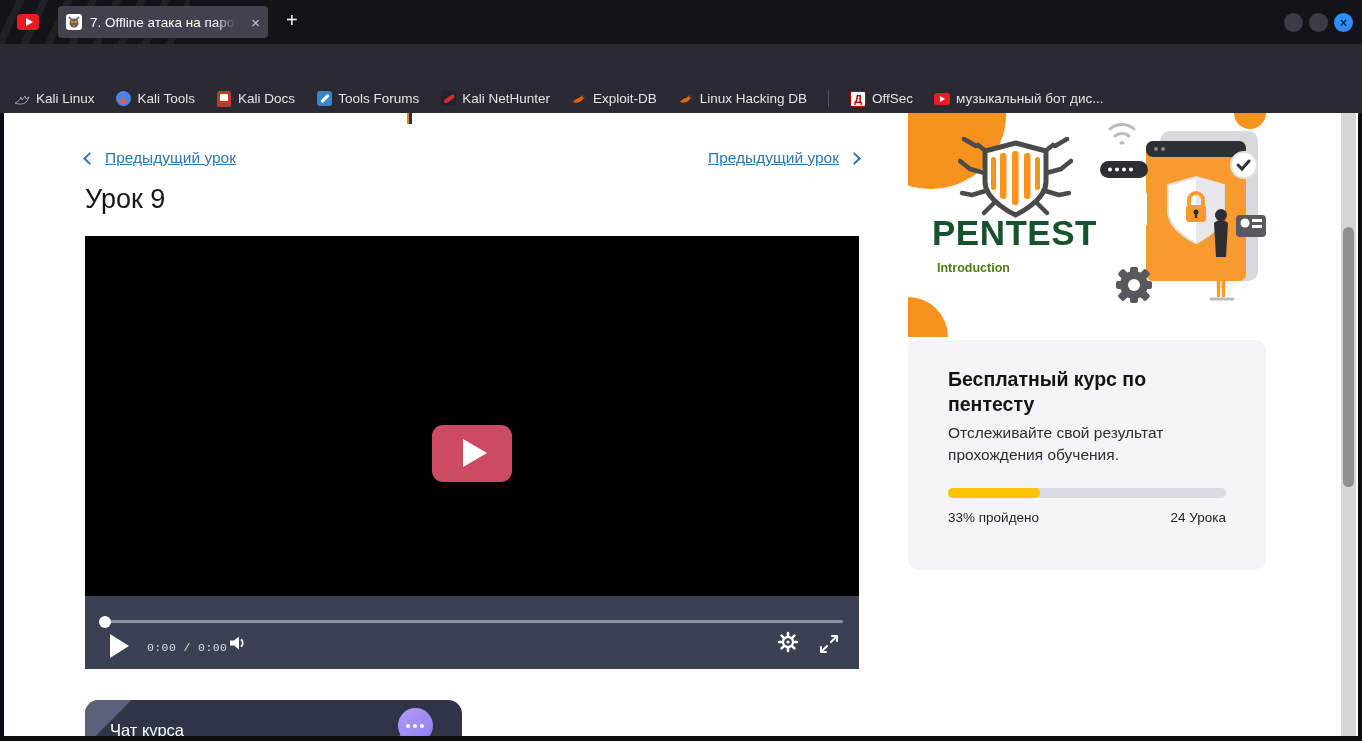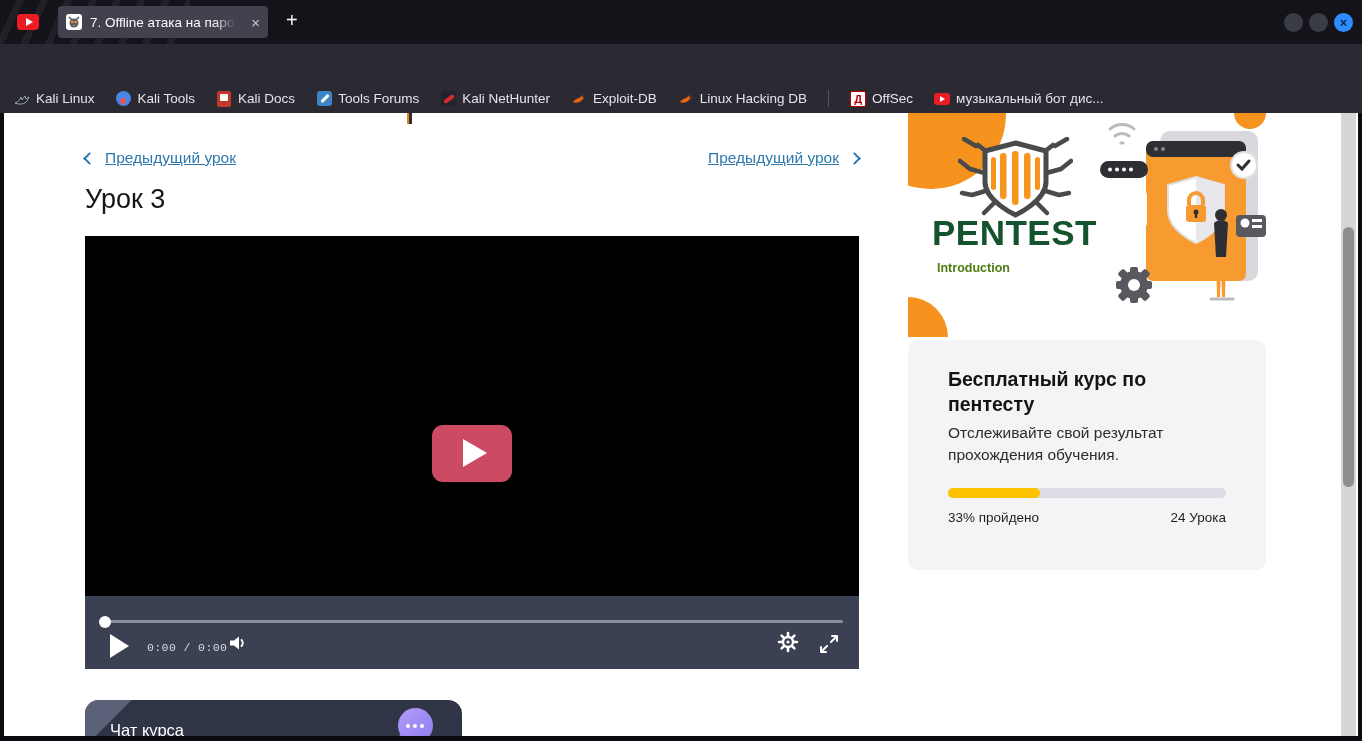--- a/index.html
+++ b/index.html
@@ -287,21 +287,21 @@
 
   <div class="lesson-nav nav-prev">
     <span class="chev chev-left"></span>
     <span class="lesson-link">Предыдущий урок</span>
   </div>
   <div class="lesson-nav nav-next">
     <span class="lesson-link">Предыдущий урок</span>
     <span class="chev chev-right"></span>
   </div>
 
-  <h1 class="lesson-heading">Урок 3</h1>
+  <h1 class="lesson-heading">Урок 9</h1>
 
   <div class="player">
     <div class="video-area">
       <div class="bigplay"></div>
     </div>
     <div class="controls">
       <div class="slider-line"></div>
       <div class="slider-dot"></div>
       <div class="ctl-play"></div>
       <div class="ctl-time">0:00  / 0:00</div>

